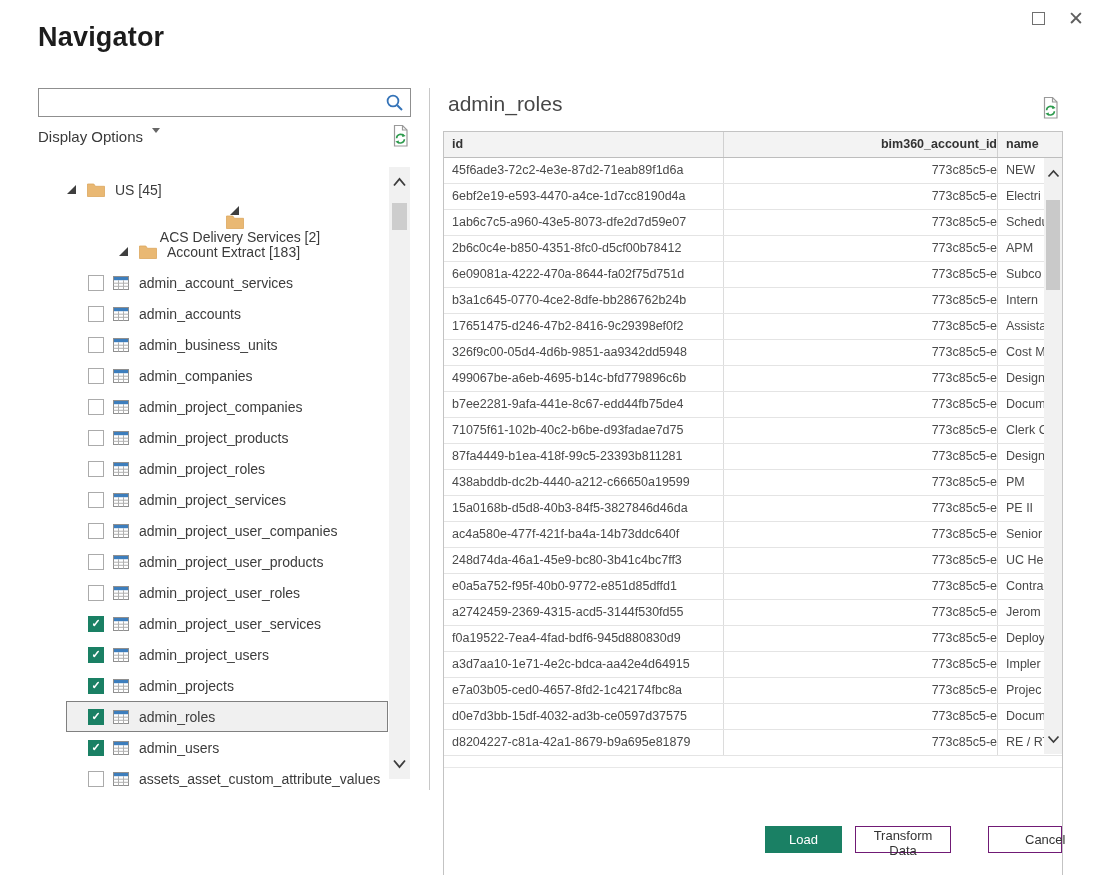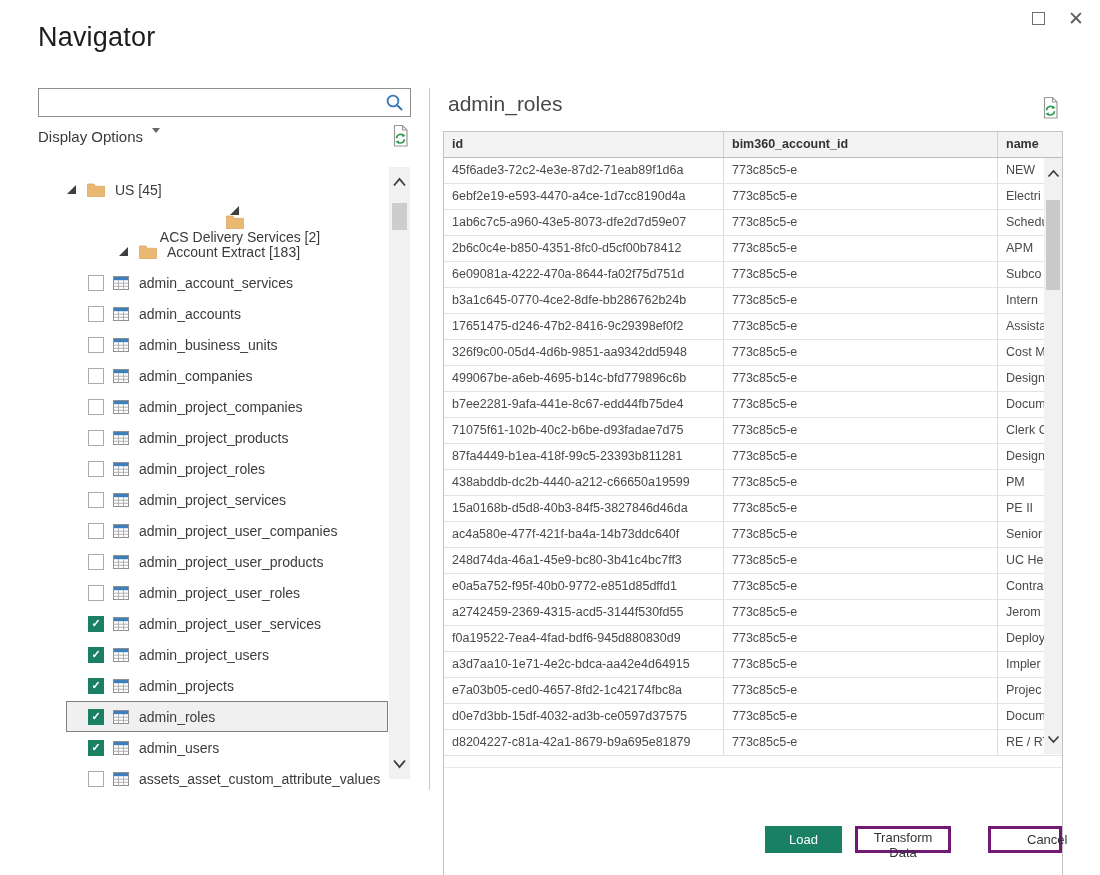--- a/index.html
+++ b/index.html
@@ -9,21 +9,21 @@
     font-family:"Liberation Sans", sans-serif; color:#333;
   }
   .dialog { position:relative; width:1100px; height:875px; background:#fff; }
 
   
   .win-btn { position:absolute; top:6px; width:24px; height:24px; display:flex; align-items:center; justify-content:center; cursor:pointer; }
   .win-max { left:1026px; }
   .win-close { left:1064px; font-size:19px; color:#5f5f5f; }
   .max-box { display:block; width:13px; height:13px; border:1px solid #707070; }
 
-  h1.title { position:absolute; left:38px; top:22px; margin:0; font-size:27px; font-weight:400; color:#1c1c1c; letter-spacing:.2px; }
+  h1.title { position:absolute; left:38px; top:22px; margin:0; font-size:27px; font-weight:700; color:#1c1c1c; letter-spacing:.2px; }
 
   
   .search-wrap { position:absolute; left:38px; top:88px; width:373px; height:29px; }
   .search-wrap input { width:100%; height:100%; border:1px solid #8f8f8f; padding:0 32px 0 8px; font-size:14px; font-family:inherit; outline:none; }
   .search-wrap .mag { position:absolute; right:7px; top:5px; }
 
   
   .display-options { position:absolute; left:38px; top:128px; height:22px; display:flex; align-items:flex-start; font-size:15px; color:#3a3a3a; cursor:pointer; }
   .caret { width:0; height:0; margin-left:9px; border-left:4.5px solid transparent; border-right:4.5px solid transparent; border-top:5px solid #666; }
   .left-refresh { position:absolute; left:390px; top:124px; cursor:pointer; }
@@ -52,33 +52,33 @@
 
   
   .preview-title { position:absolute; left:448px; top:92px; font-size:21px; color:#474747; }
   .preview-refresh { position:absolute; left:1040px; top:96px; cursor:pointer; }
 
   .ptable { position:absolute; left:443px; top:131px; width:620px; height:800px; border:1px solid #c3c3c3; background:#fff; }
   .phead { display:flex; height:26px; background:#f3f3f3; border-bottom:1px solid #bdbdbd; }
   .hc { font-size:12.5px; font-weight:bold; color:#333; line-height:25px; padding-left:8px; border-right:1px solid #d0d0d0; overflow:hidden; white-space:nowrap; }
   .prow { display:flex; height:26px; border-bottom:1px solid #e4e4e4; }
   .pc { font-size:12.5px; color:#4a4a4a; line-height:25px; padding-left:8px; border-right:1px solid #dcdcdc; overflow:hidden; white-space:nowrap; }
-  .c0 { width:280px; flex:none; } .c1 { width:274px; flex:none; } .c2 { flex:1; border-right:none !important; }
+  .c0 { width:280px; flex:none; } .c1 { width:274px; flex:none;text-align:right; } .c2 { flex:1; border-right:none !important; }
   .empty-row { height:12px; border-bottom:1px solid #e8e8e8; }
 
   .table-vscroll { right:0; top:26px; width:18px; height:596px; }
   .table-vscroll .sb-thumb { left:2px; width:14px; top:42px; height:90px; background:#c9c9c9; }
 
   .hscroll { position:absolute; left:0; bottom:0; width:100%; height:20px; background:#fff; }
   .hs-btn { position:absolute; top:0; width:22px; height:20px; display:flex; align-items:center; justify-content:center; cursor:pointer; }
   .hs-btn.left { left:22px; } .hs-btn.right { right:26px; }
   .hs-thumb { position:absolute; left:55px; top:4px; width:325px; height:12px; background:#c9c9c9; cursor:pointer; }
 
   
-  .btn { position:absolute; top:826px; height:27px; font-family:inherit; font-size:13px; background:#fff; border:3px solid #701a75; color:#333; cursor:pointer; }
+  .btn { position:absolute; top:826px; height:27px; font-family:inherit; font-size:13px; background:#fff; border:1px solid #701a75; color:#333; cursor:pointer; }
   .btn.primary { background:#1A8064; border-color:#1A8064; color:#fff; }
   #load-btn { left:765px; width:77px; }
   #transform-btn { left:855px; width:96px; }
   #cancel-btn { left:988px; width:74px;padding-left:36px; }
 
   svg { display:block; }
 </style>
 </head>
 <body>
 

